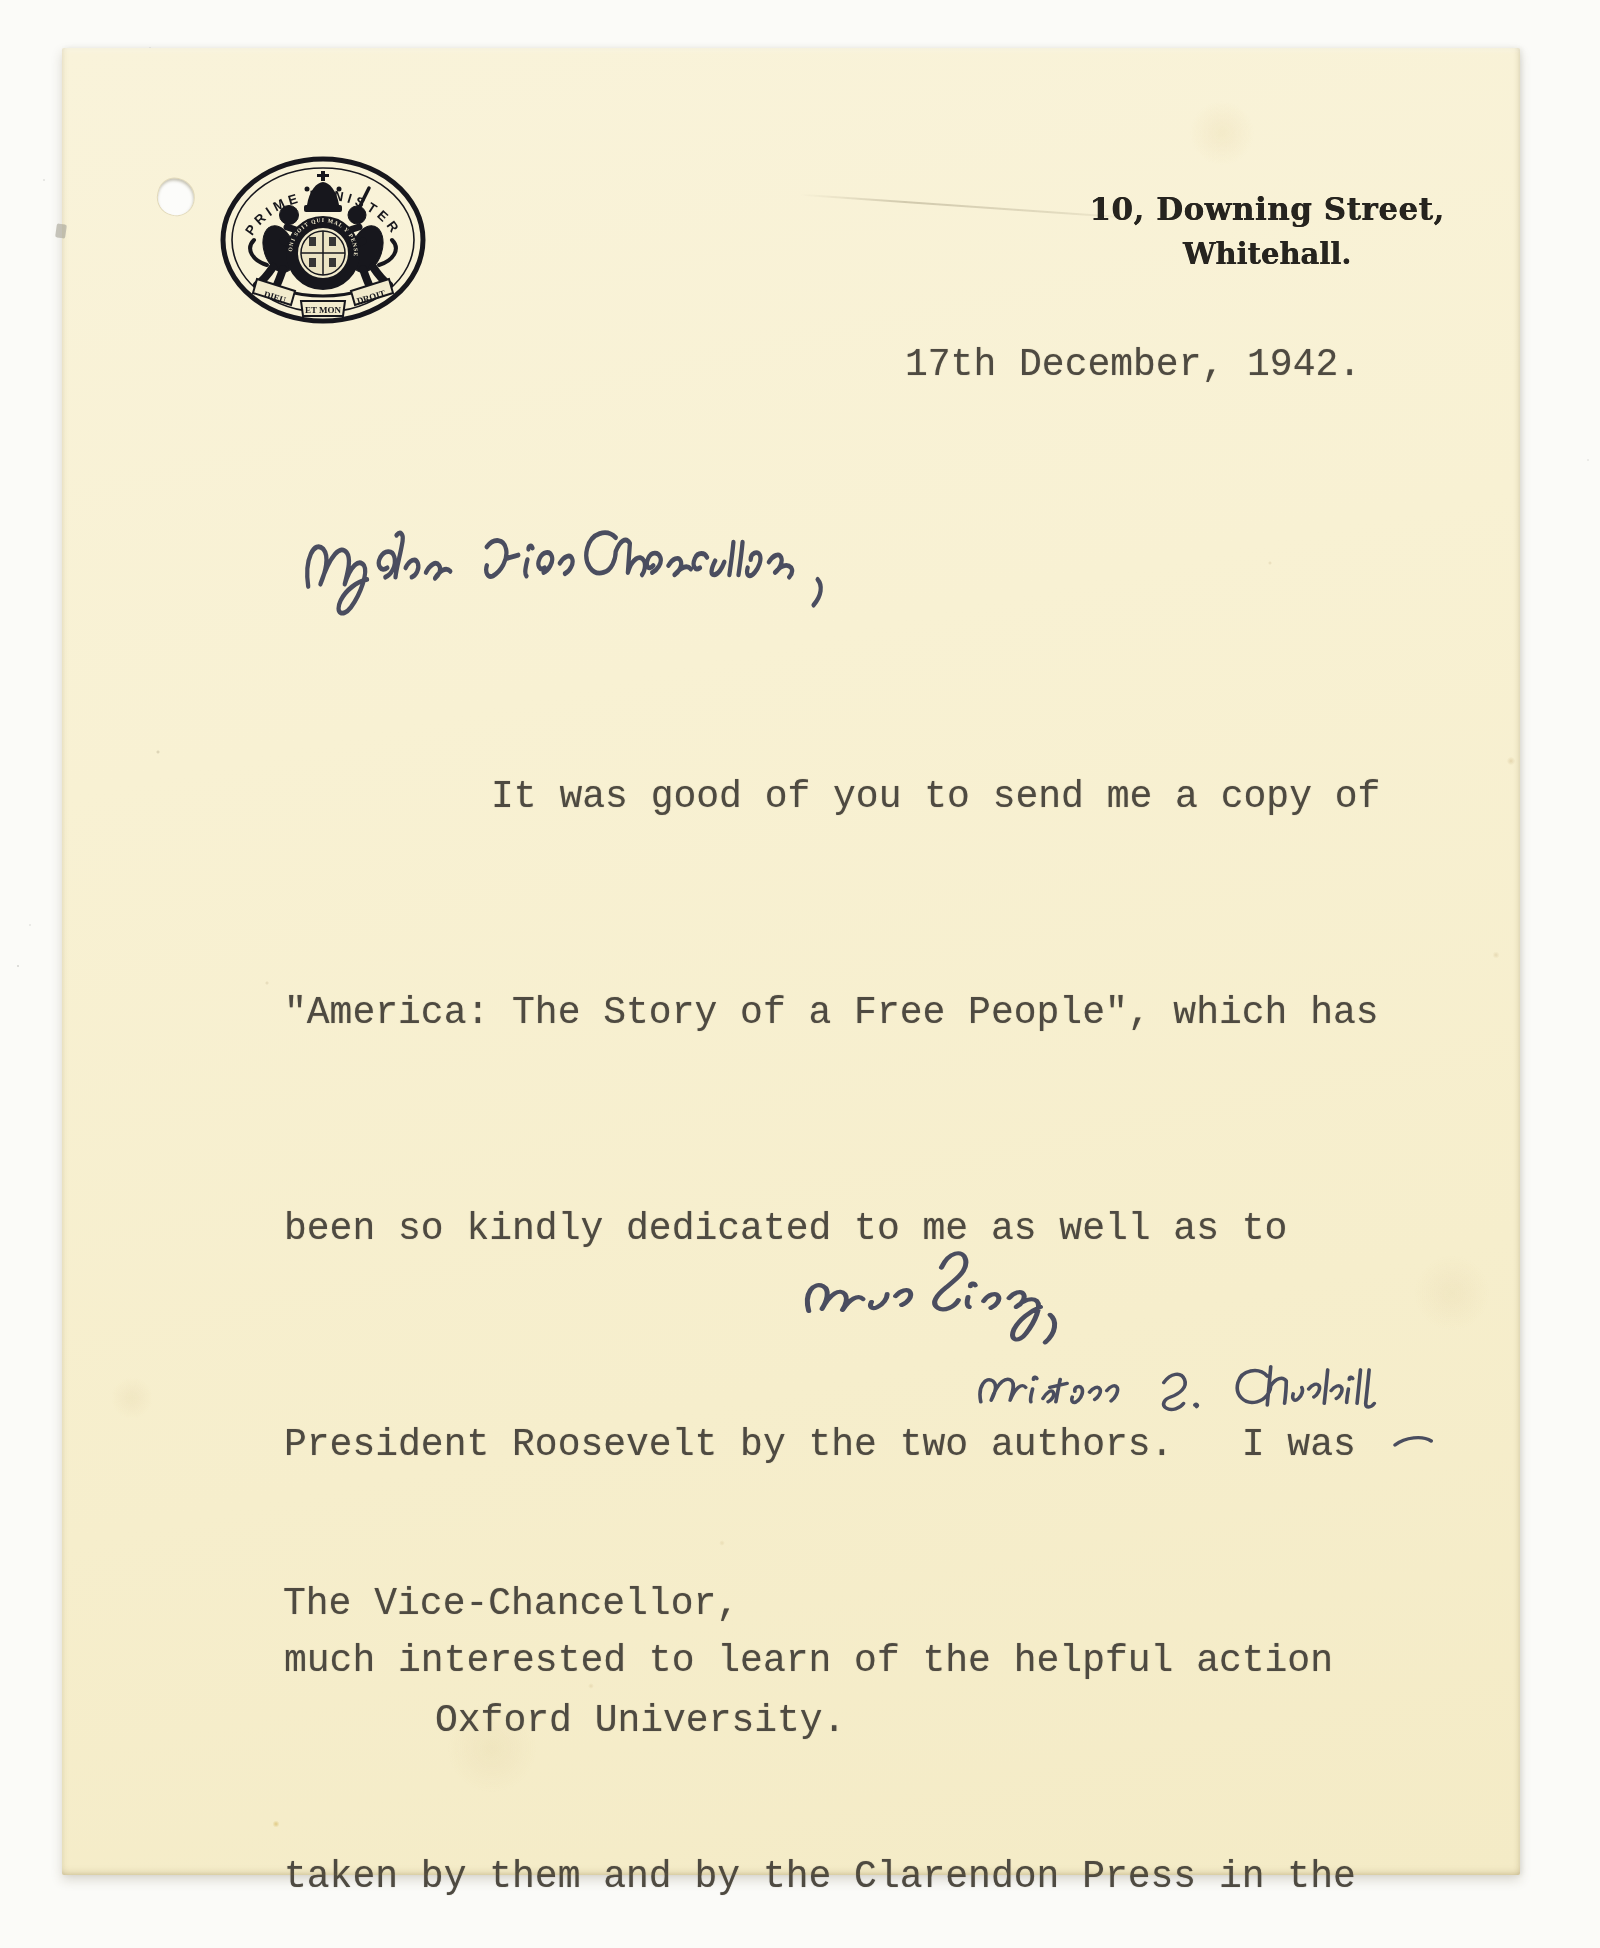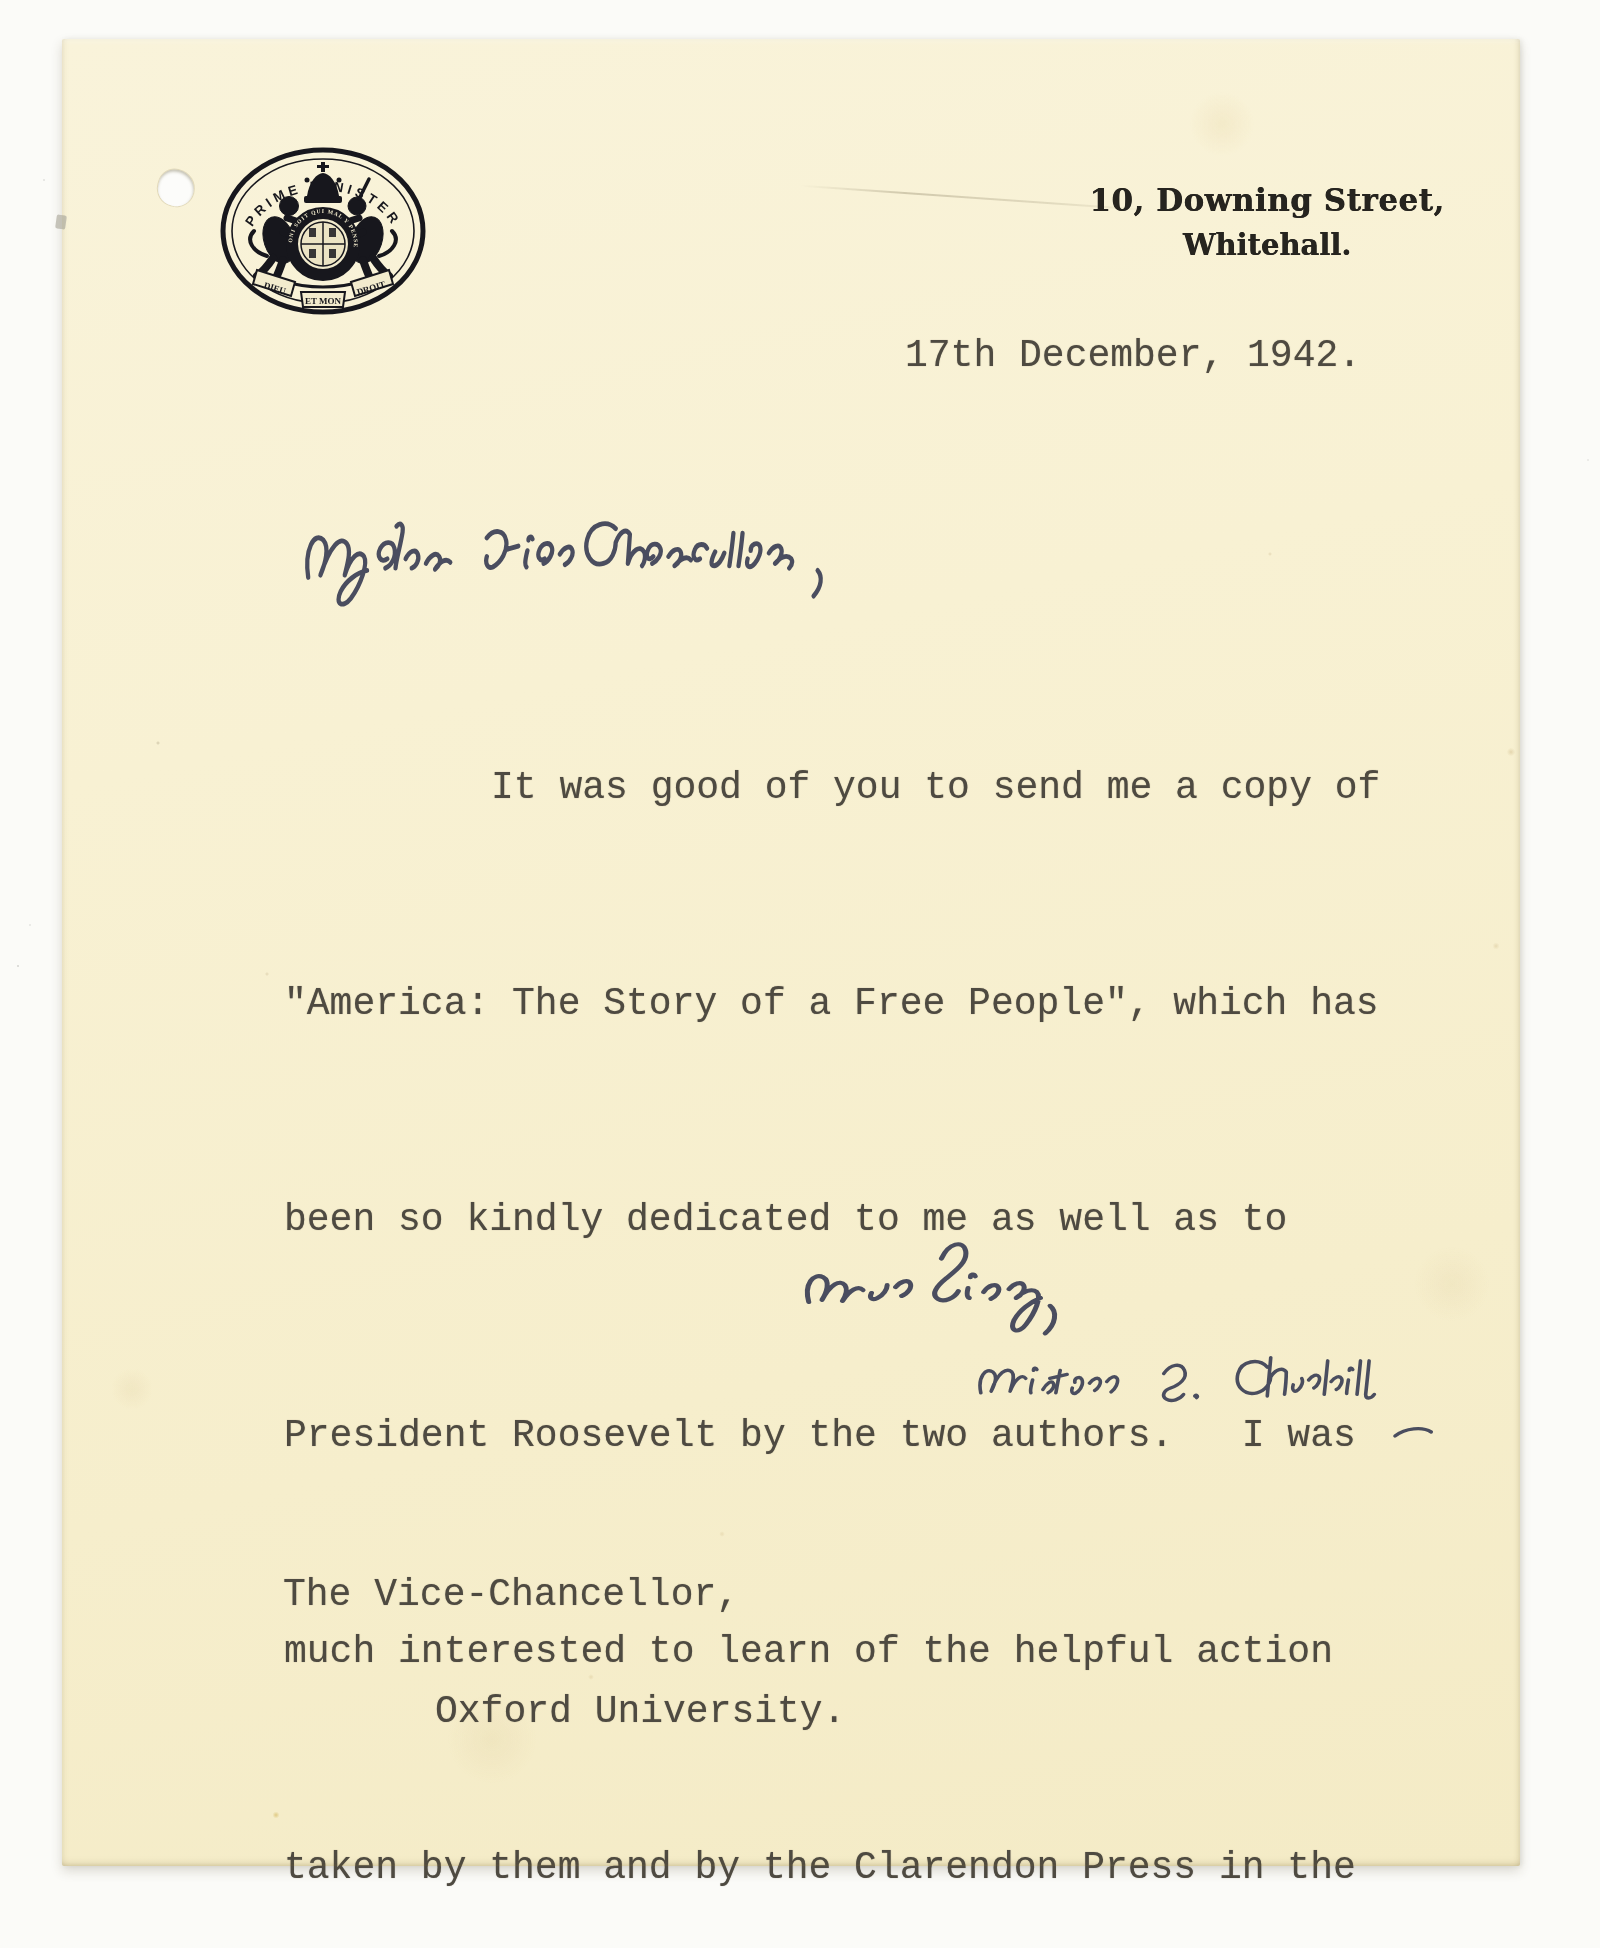--- a/index.html
+++ b/index.html
@@ -12,21 +12,21 @@
   
   .bg-specks{position:absolute;inset:0;pointer-events:none;
     background-image:
       radial-gradient(circle 2px at 18px 966px, rgba(120,120,115,.45), transparent 70%),
       radial-gradient(circle 2px at 30px 925px, rgba(140,140,135,.3), transparent 70%),
       radial-gradient(circle 2px at 44px 180px, rgba(140,140,135,.35), transparent 70%),
       radial-gradient(circle 2px at 1588px 460px, rgba(150,150,145,.3), transparent 70%),
       radial-gradient(circle 2px at 150px 48px, rgba(150,150,145,.3), transparent 70%);
   }
   .paper{
-    position:absolute;left:62px;top:39px;width:1458px;height:1827px;
+    position:absolute;left:62px;top:48px;width:1458px;height:1827px;
     background:linear-gradient(168deg,#f9f3da 0%,#f8f1d3 35%,#f6eecc 70%,#f4ebc6 100%);
     box-shadow:0 5px 12px rgba(70,60,35,.18), 2px 0 4px rgba(70,60,35,.08);
     border-radius:2px;
   }
   
   .paper::before{content:"";position:absolute;inset:0;pointer-events:none;border-radius:2px;
     background-image:
       radial-gradient(circle 6px at 1449px 713px, rgba(165,125,55,.22), transparent 70%),
       radial-gradient(circle 5px at 1434px 907px, rgba(165,125,55,.18), transparent 70%),
       radial-gradient(circle 5px at 214px 1776px, rgba(195,155,35,.42), transparent 70%),

